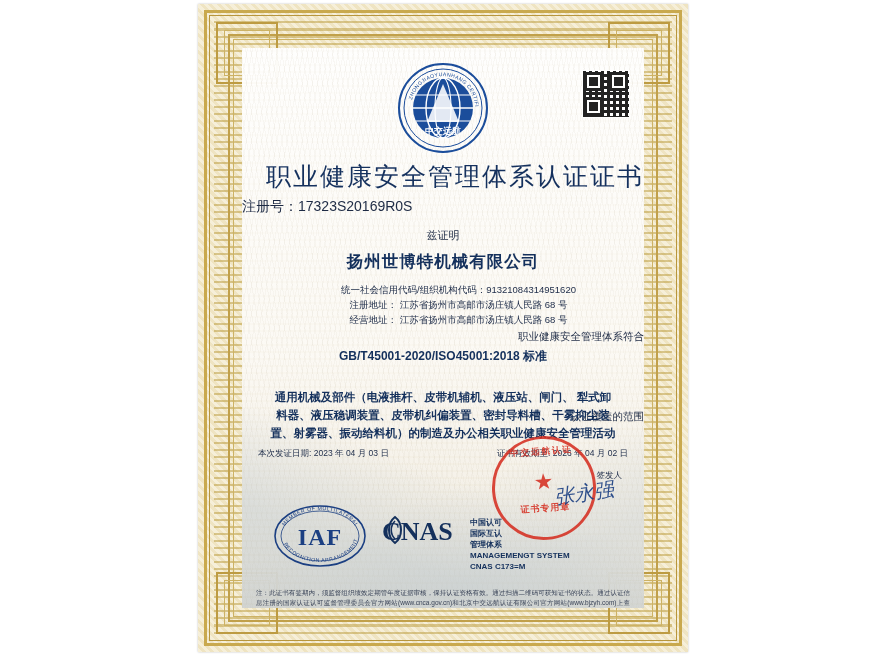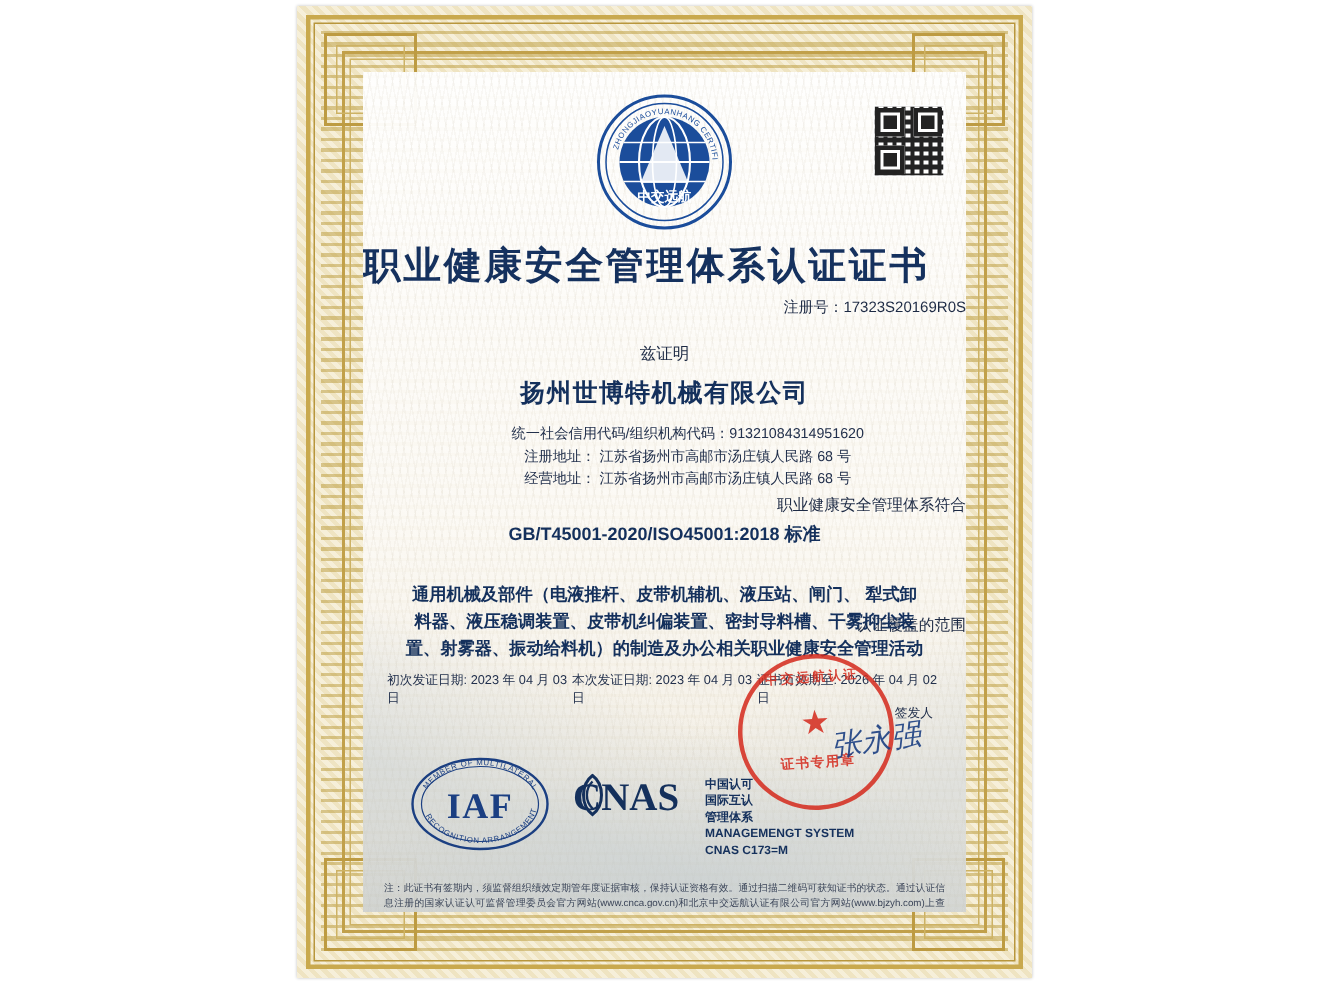--- a/index.html
+++ b/index.html
@@ -159,33 +159,33 @@
     transform: translateX(-50%);
     width: 92px;
     height: 92px;
   }
 
   
   .cert-title {
     position: absolute;
     top: 112px;
     left: 0; right: 0;
-    text-align: left;
+    text-align: right;
     font-family: "Liberation Serif", serif;
-    font-weight: bold;
+    font-weight: normal;
     font-size: 25px;
     letter-spacing: 2px;
     color: #15315e;
   }
   .reg-no {
     position: absolute;
     top: 150px;
     left: 0; right: 0;
-    text-align: right;
-    font-size: 10px;
+    text-align: left;
+    font-size: 14px;
     color: #1d2a44;
   }
   .hereby {
     position: absolute;
     top: 180px;
     left: 0; right: 0;
     text-align: center;
     font-size: 11px;
     color: #1d2a44;
   }
@@ -430,24 +430,20 @@
       </div>
 
       <div class="section-label std-label">职业健康安全管理体系符合</div>
       <div class="std-value">GB/T45001-2020/ISO45001:2018 标准</div>
 
       <div class="section-label scope-label">认证覆盖的范围</div>
       <div class="scope-body">通用机械及部件（电液推杆、皮带机辅机、液压站、闸门、 犁式卸料器、液压稳调装置、皮带机纠偏装置、密封导料槽、干雾抑尘装置、射雾器、振动给料机）的制造及办公相关职业健康安全管理活动</div>
 
       <div class="dates-row">
         <div>
-          <span>初次发证日期:</span>
-          <span>2023 年 04 月 03 日</span>
-        </div>
-        <div>
           <span>本次发证日期:</span>
           <span>2023 年 04 月 03 日</span>
         </div>
         <div>
           <span>证书有效期至:</span>
           <span>2026 年 04 月 02 日</span>
         </div>
       </div>
       <div class="issuer-label">签发人</div>
 

